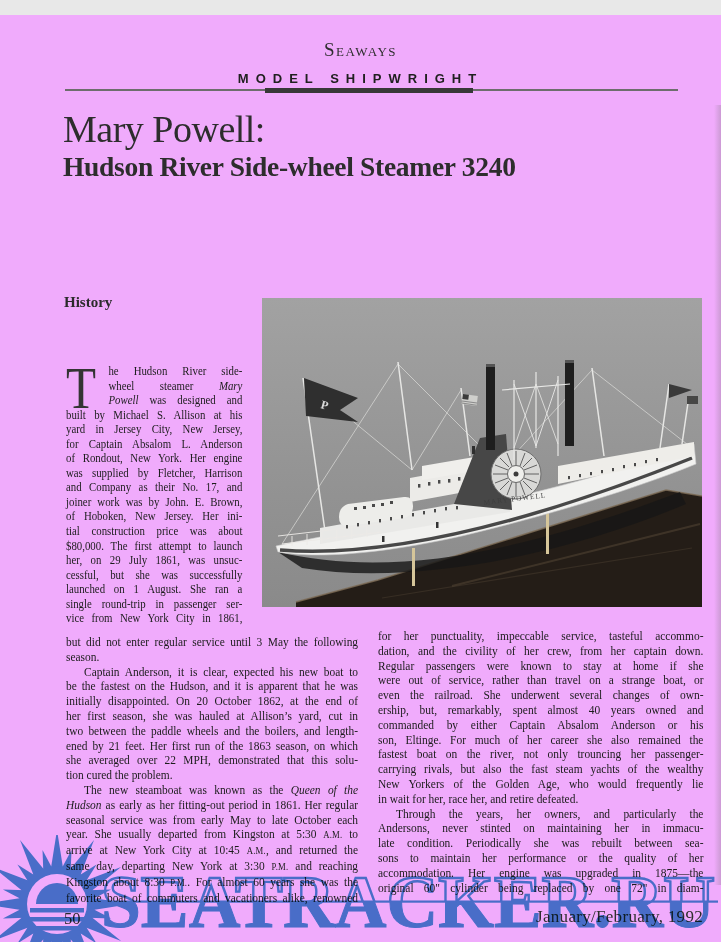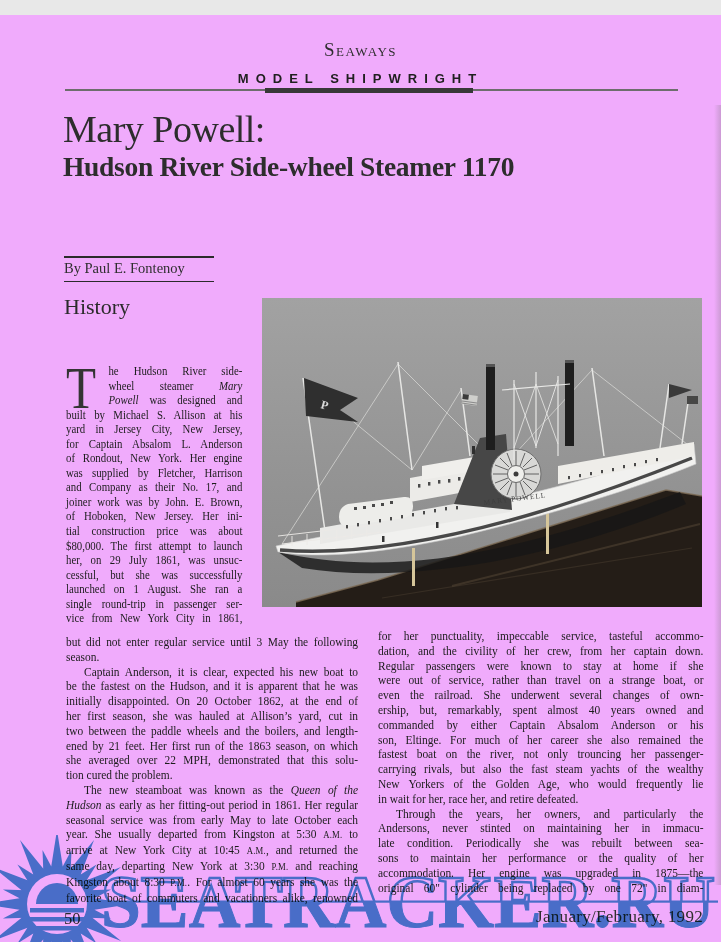--- a/index.html
+++ b/index.html
@@ -23,21 +23,21 @@
   
   .title-block{position:absolute; top:93px; left:63px;}
   .title-block h1{margin:0; font-size:38px; font-weight:normal; letter-spacing:-0.5px; color:#2d2d2d; line-height:42px;}
   .title-block h2{margin:0; font-size:27.5px; font-weight:bold; letter-spacing:-0.3px; color:#2d2d2d; line-height:33px;}
   
   .byline{
     position:absolute; top:241px; left:64px; width:150px;
     border-top:2.5px solid #2b2b2b; border-bottom:1.5px solid #2b2b2b;
     padding:2px 0 4px 0; font-size:14.5px; color:#2f2f2f;
   }
-  .history{position:absolute; top:279px; left:64px; font-size:22px; font-weight:normal; color:#2b2b2b;text-align:right;}
+  .history{position:absolute; top:279px; left:64px; font-size:15px; font-weight:bold; color:#2b2b2b;text-align:right;}
   
   .photo{position:absolute; left:262px; top:283px; width:440px; height:309px; background:#959595; overflow:hidden;}
   
   .col{position:absolute; transform-origin:0 0; text-rendering:optimizeLegibility;}
   .col-narrow{left:66px; top:349px; width:212px; transform:scaleX(0.832); font-size:13px; line-height:14.55px;}
   .col-wide{left:66px; top:620px; width:340px; transform:scaleX(0.859); font-size:13.3px; line-height:14.8px;}
   .col-right{left:378px; top:614px; width:378px; transform:scaleX(0.861); font-size:13.3px; line-height:14.8px;}
   .tline{text-align:justify; text-align-last:justify; overflow:visible;}
   .tline.end{text-align-last:left;}
   .tline.ind{text-indent:21px;}
@@ -64,24 +64,23 @@
 <div id="page">
 
   <div class="mag-title">Seaways</div>
   <div class="section-banner">MODEL SHIPWRIGHT</div>
   <div class="header-rule">
       <span class="thick"></span>
     </div>
 
   <div class="title-block">
     <h1>Mary Powell:</h1>
-    <h2>Hudson River Side-wheel Steamer 1170</h2>
+    <h2>Hudson River Side-wheel Steamer 3240</h2>
   </div>
 
-  <div class="byline">By Paul E. Fontenoy</div>
   <div class="history">History</div>
 
   <div class="photo">
     <svg viewBox="0 0 440 309" width="440" height="309">
       <defs>
         <linearGradient id="pbg" x1="0" y1="0" x2="0" y2="1">
           <stop offset="0" stop-color="#a2a2a2"></stop>
             <stop offset="0.6" stop-color="#939393"></stop>
             <stop offset="1" stop-color="#8a8a8a"></stop>
         </linearGradient>

